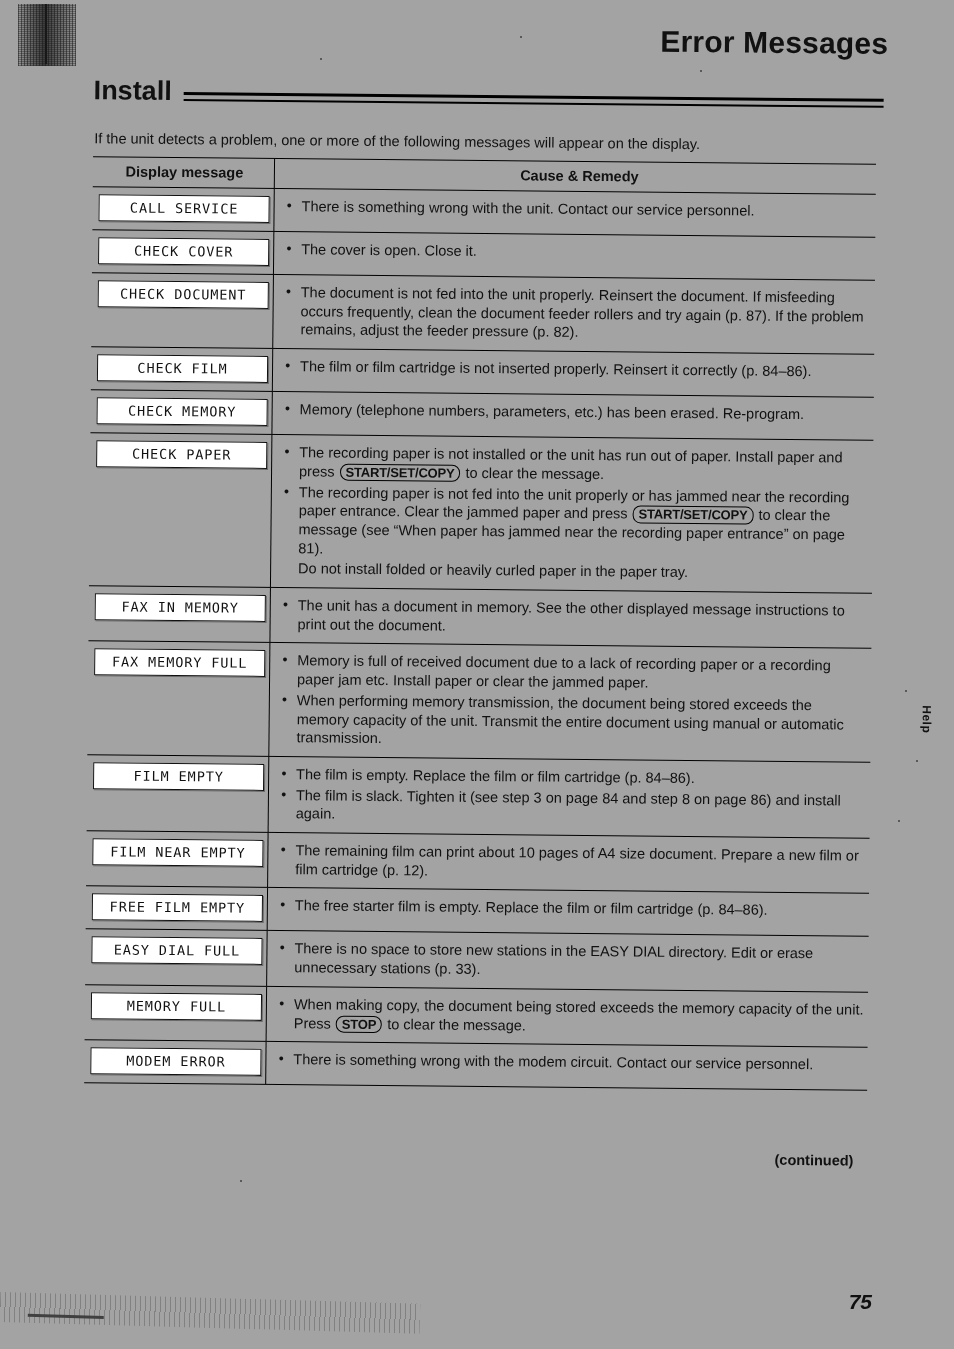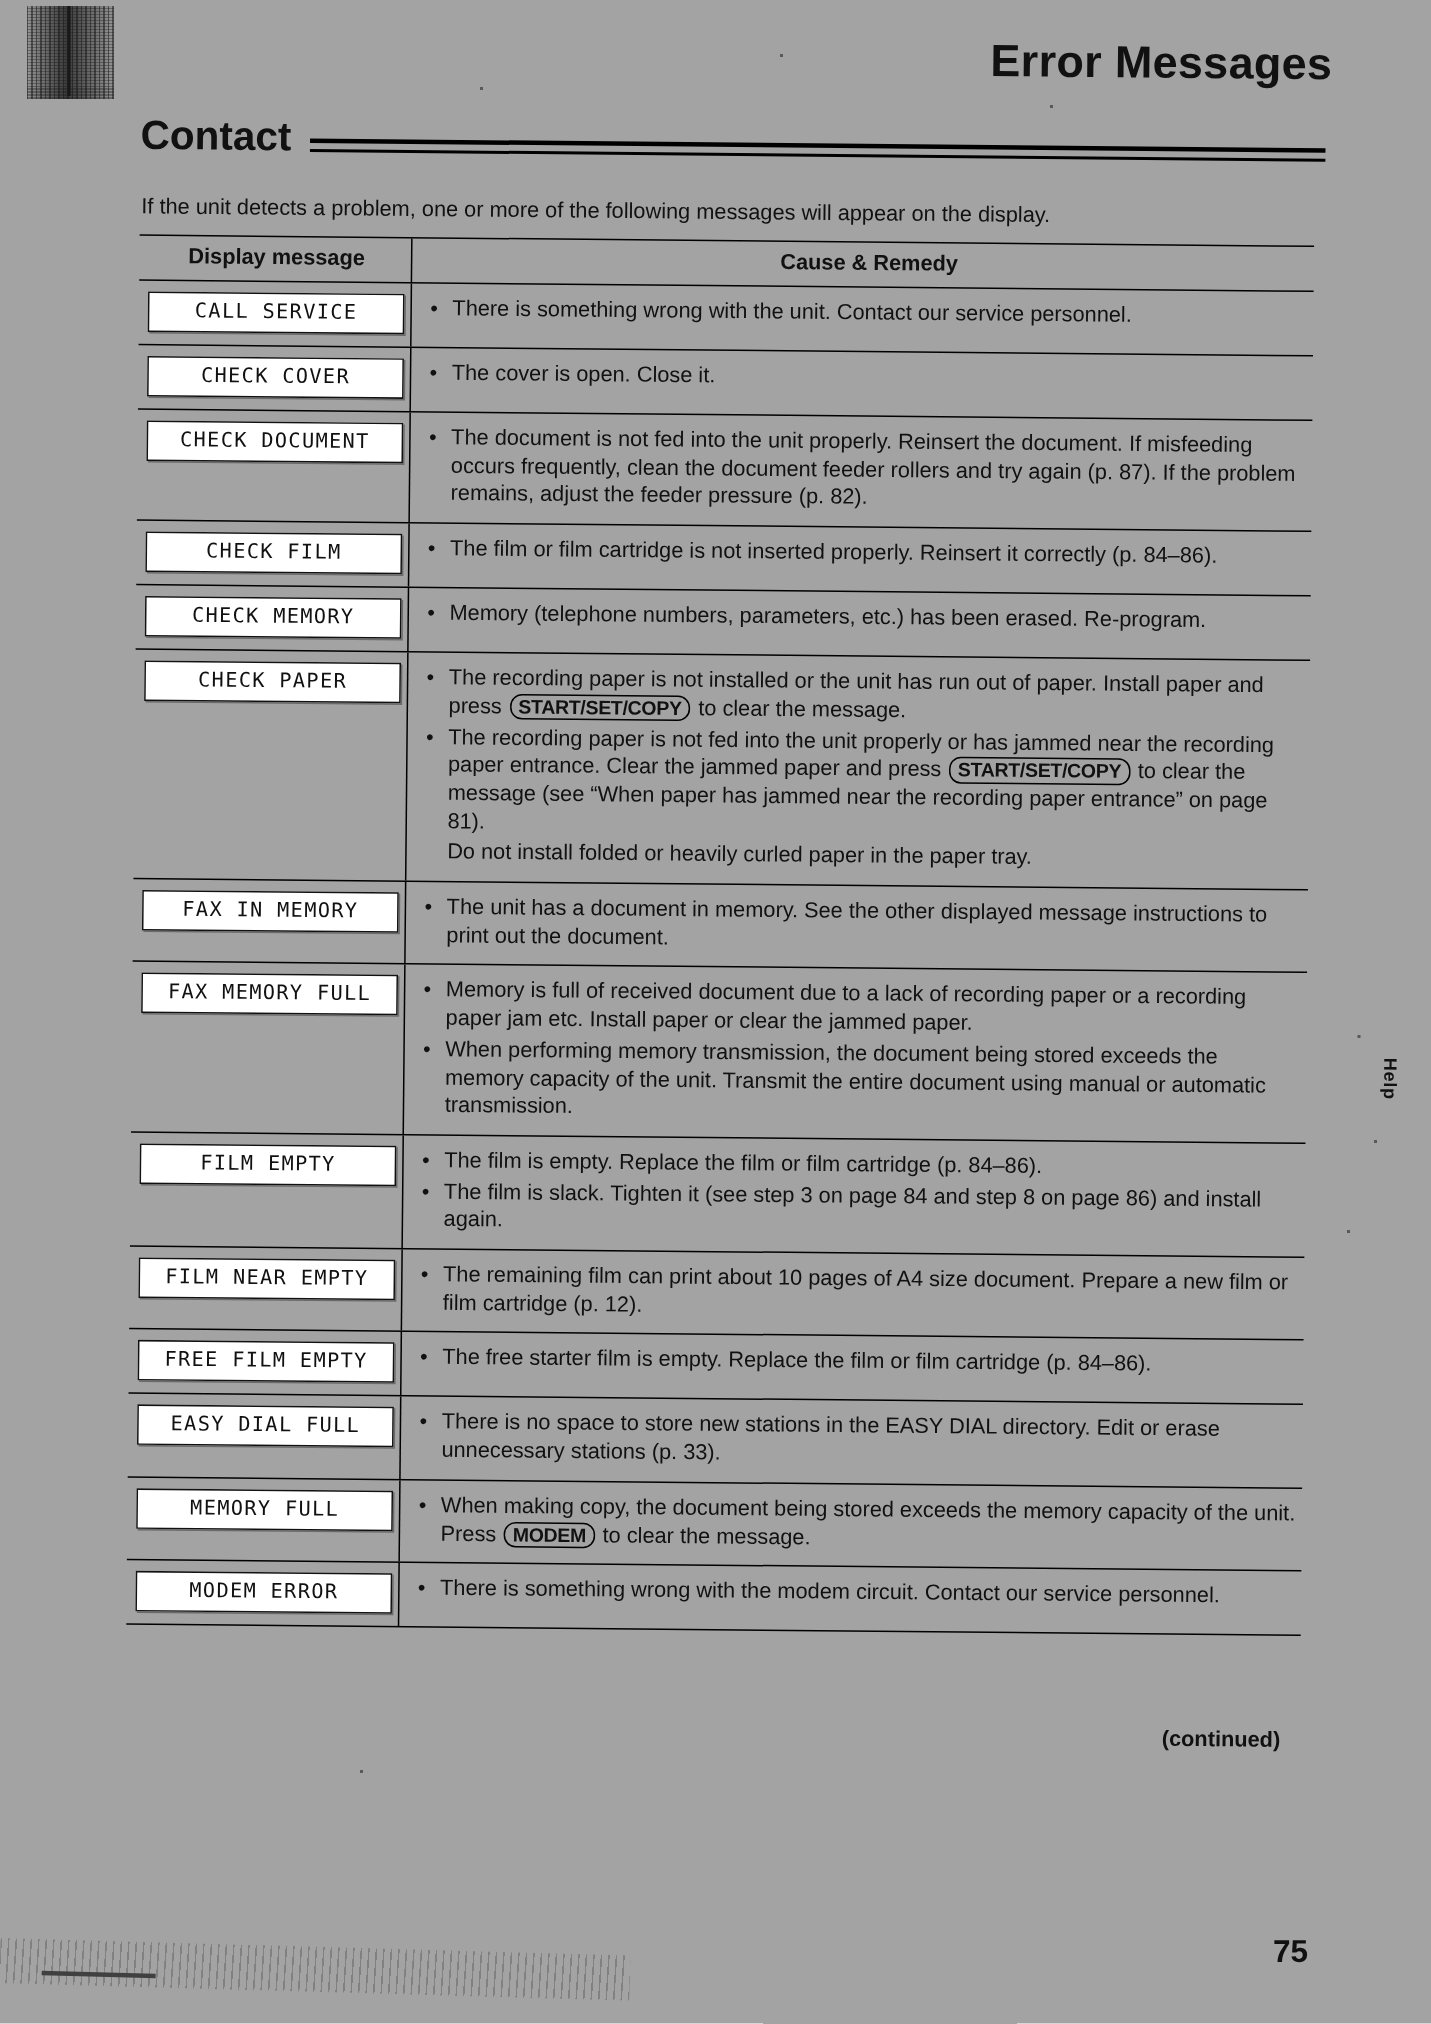--- a/index.html
+++ b/index.html
@@ -225,20 +225,21 @@
   .continued {
     position: absolute;
     right: 92px; top: 1148px;
     font-size: 14.5px;
     font-weight: bold;
   }
   .page-num {
     position: absolute;
     right: 82px; top: 1290px;
     font-size: 21px;
+    font-style: italic;
     font-weight: bold;
   }
 </style>
 </head>
 <body>
 
 <div id="page">
 
   <div class="artifact-corner"></div>
   <div class="artifact-bottom"></div>
@@ -248,21 +249,21 @@
   <div class="speck" style="left:905px;top:690px;"></div>
   <div class="speck" style="left:916px;top:760px;"></div>
   <div class="speck" style="left:898px;top:820px;"></div>
   <div class="speck" style="left:240px;top:1180px;"></div>
 
   <div id="skew">
 
     <div class="chapter-title">Error Messages</div>
 
     <div class="section-head">
-      <div class="title">Contact</div>
+      <div class="title">Install</div>
       <div class="rule"></div>
     </div>
 
     <div class="intro">If the unit detects a problem, one or more of the following messages will appear on the display.</div>
 
     <div id="tbl">
       <div class="row head">
         <div class="col-msg">
           <div class="head-label left">Display message</div>
         </div>
@@ -394,21 +395,21 @@
               <li>There is no space to store new stations in the EASY DIAL directory. Edit or erase unnecessary stations (p. 33).</li>
             </ul>
           </div>
         </div>
         <div class="row">
           <div class="col-msg">
             <span class="chip">MEMORY FULL</span>
           </div>
           <div class="col-cause">
             <ul class="causes">
-              <li>When making copy, the document being stored exceeds the memory capacity of the unit. Press <span class="key">MODEM</span> to clear the message.</li>
+              <li>When making copy, the document being stored exceeds the memory capacity of the unit. Press <span class="key">STOP</span> to clear the message.</li>
             </ul>
           </div>
         </div>
         <div class="row">
           <div class="col-msg">
             <span class="chip">MODEM ERROR</span>
           </div>
           <div class="col-cause">
             <ul class="causes">
               <li>There is something wrong with the modem circuit. Contact our service personnel.</li>

